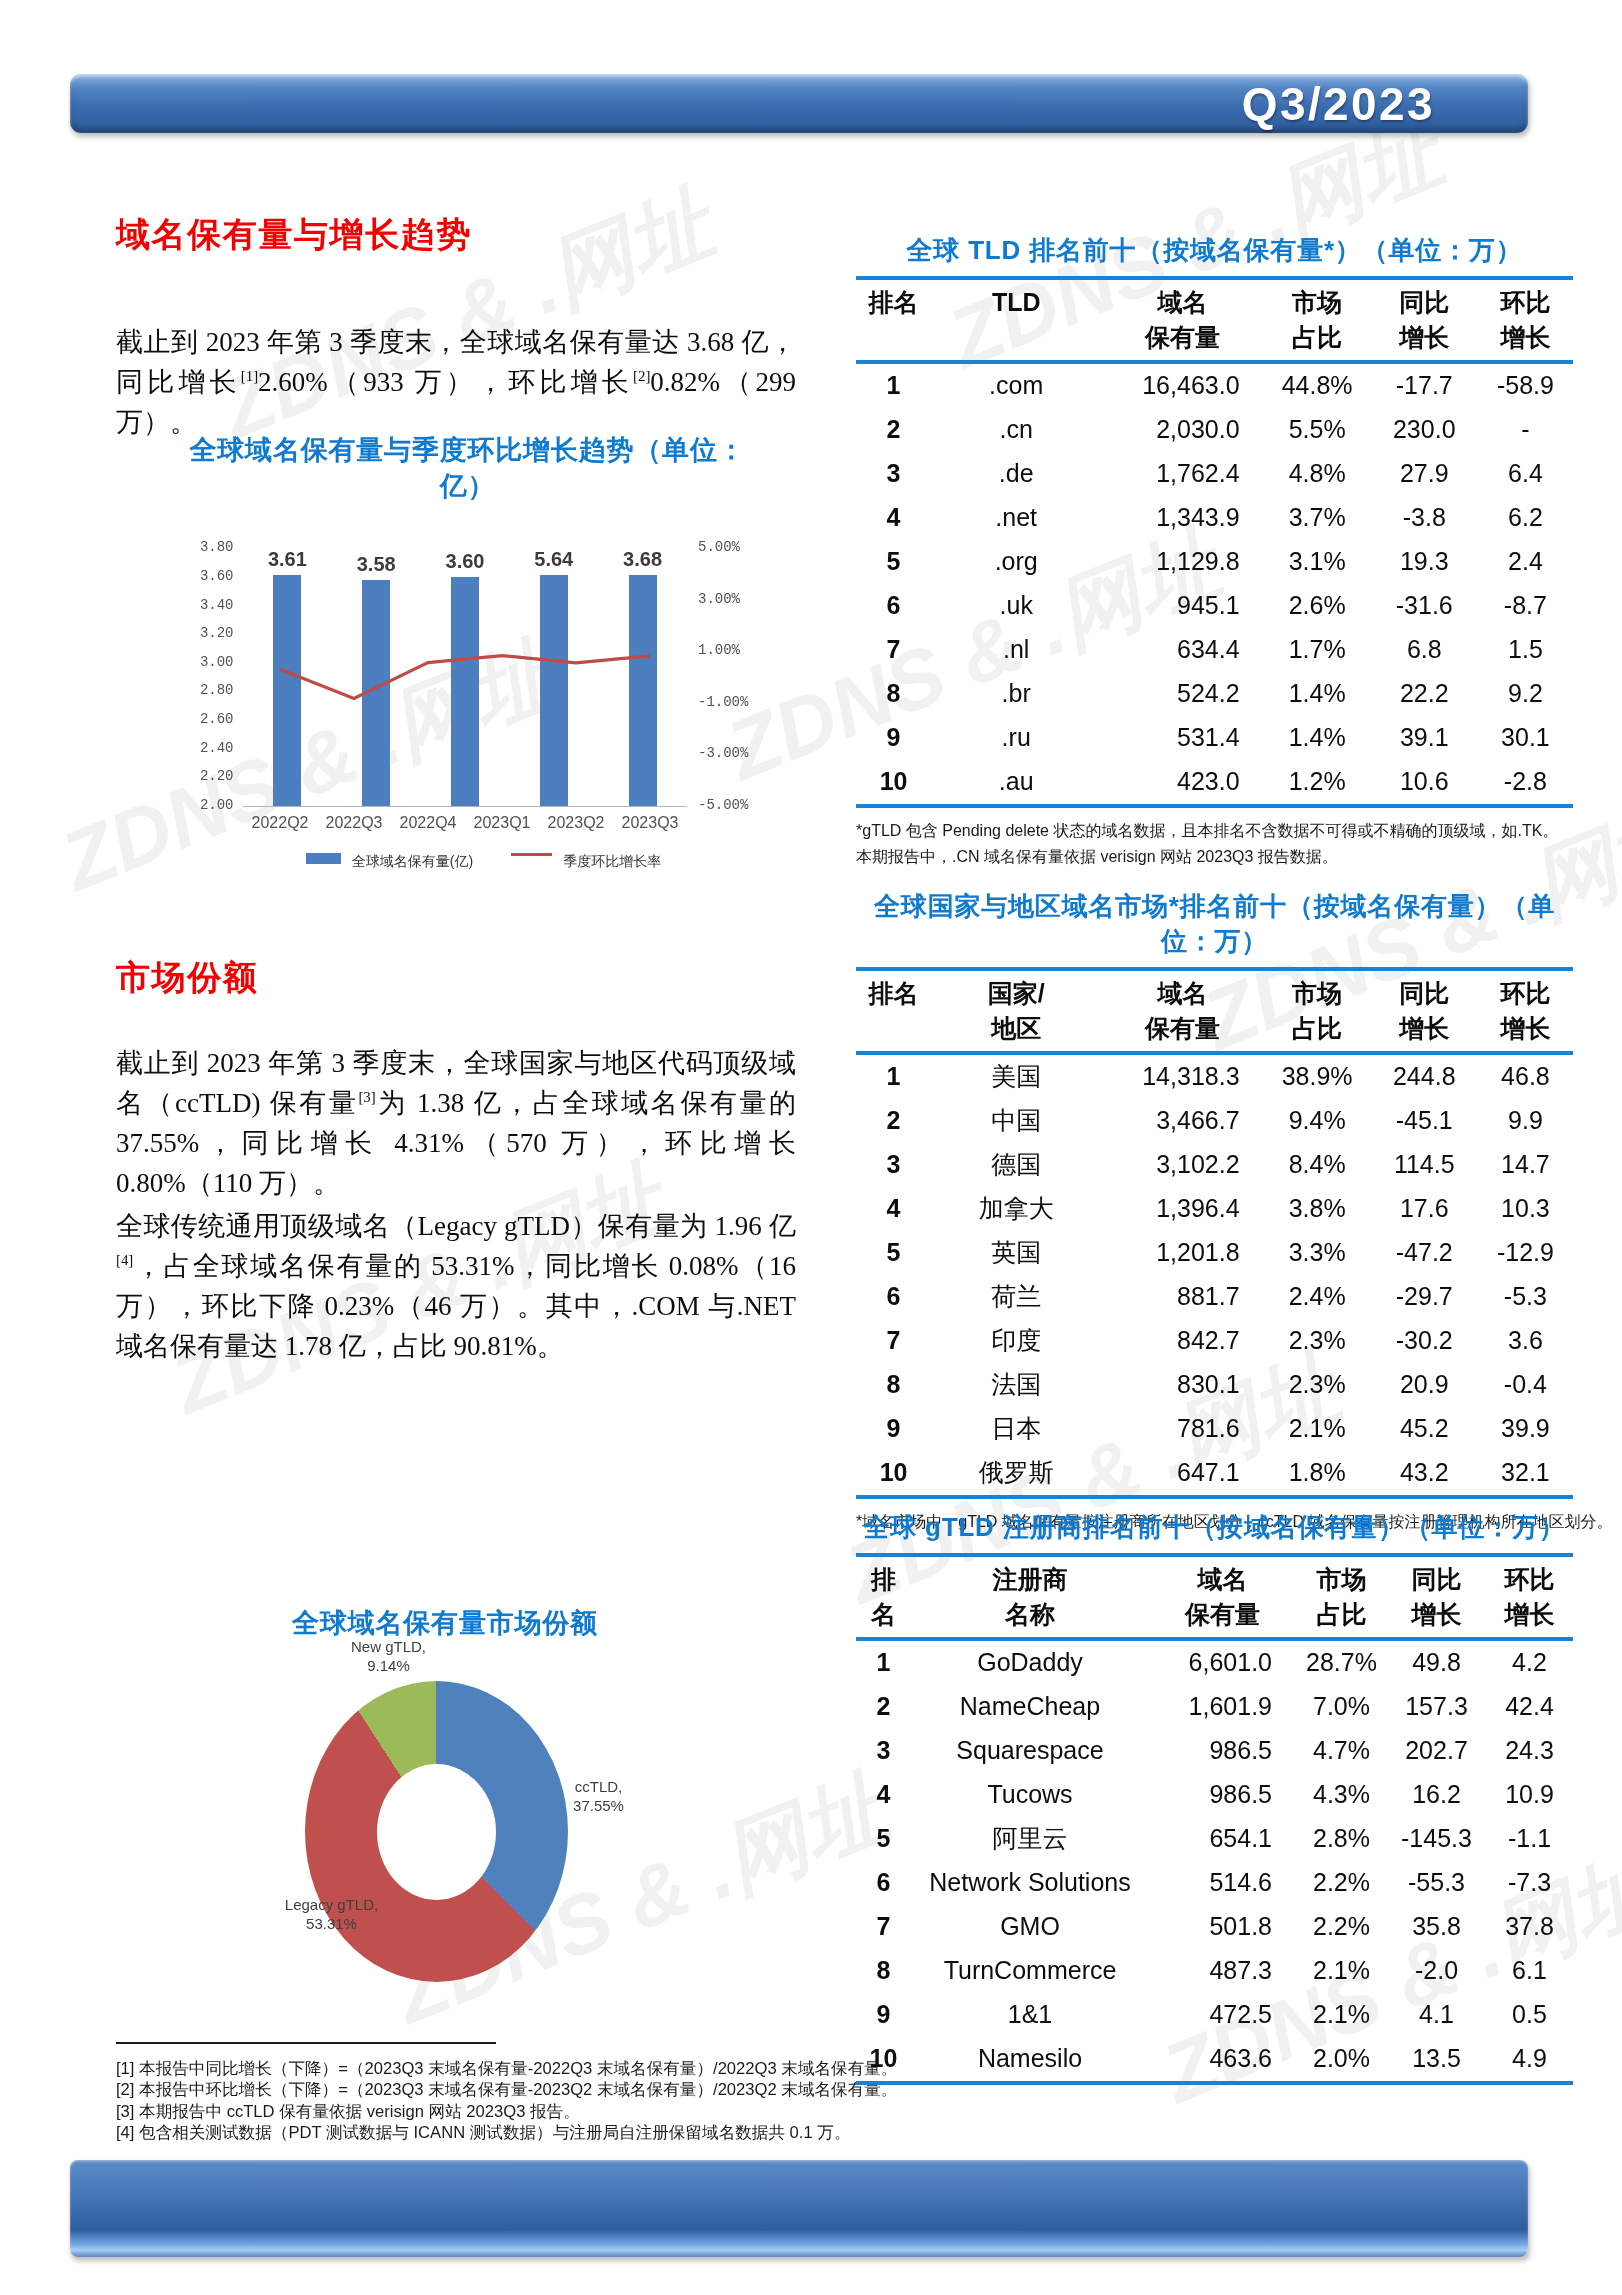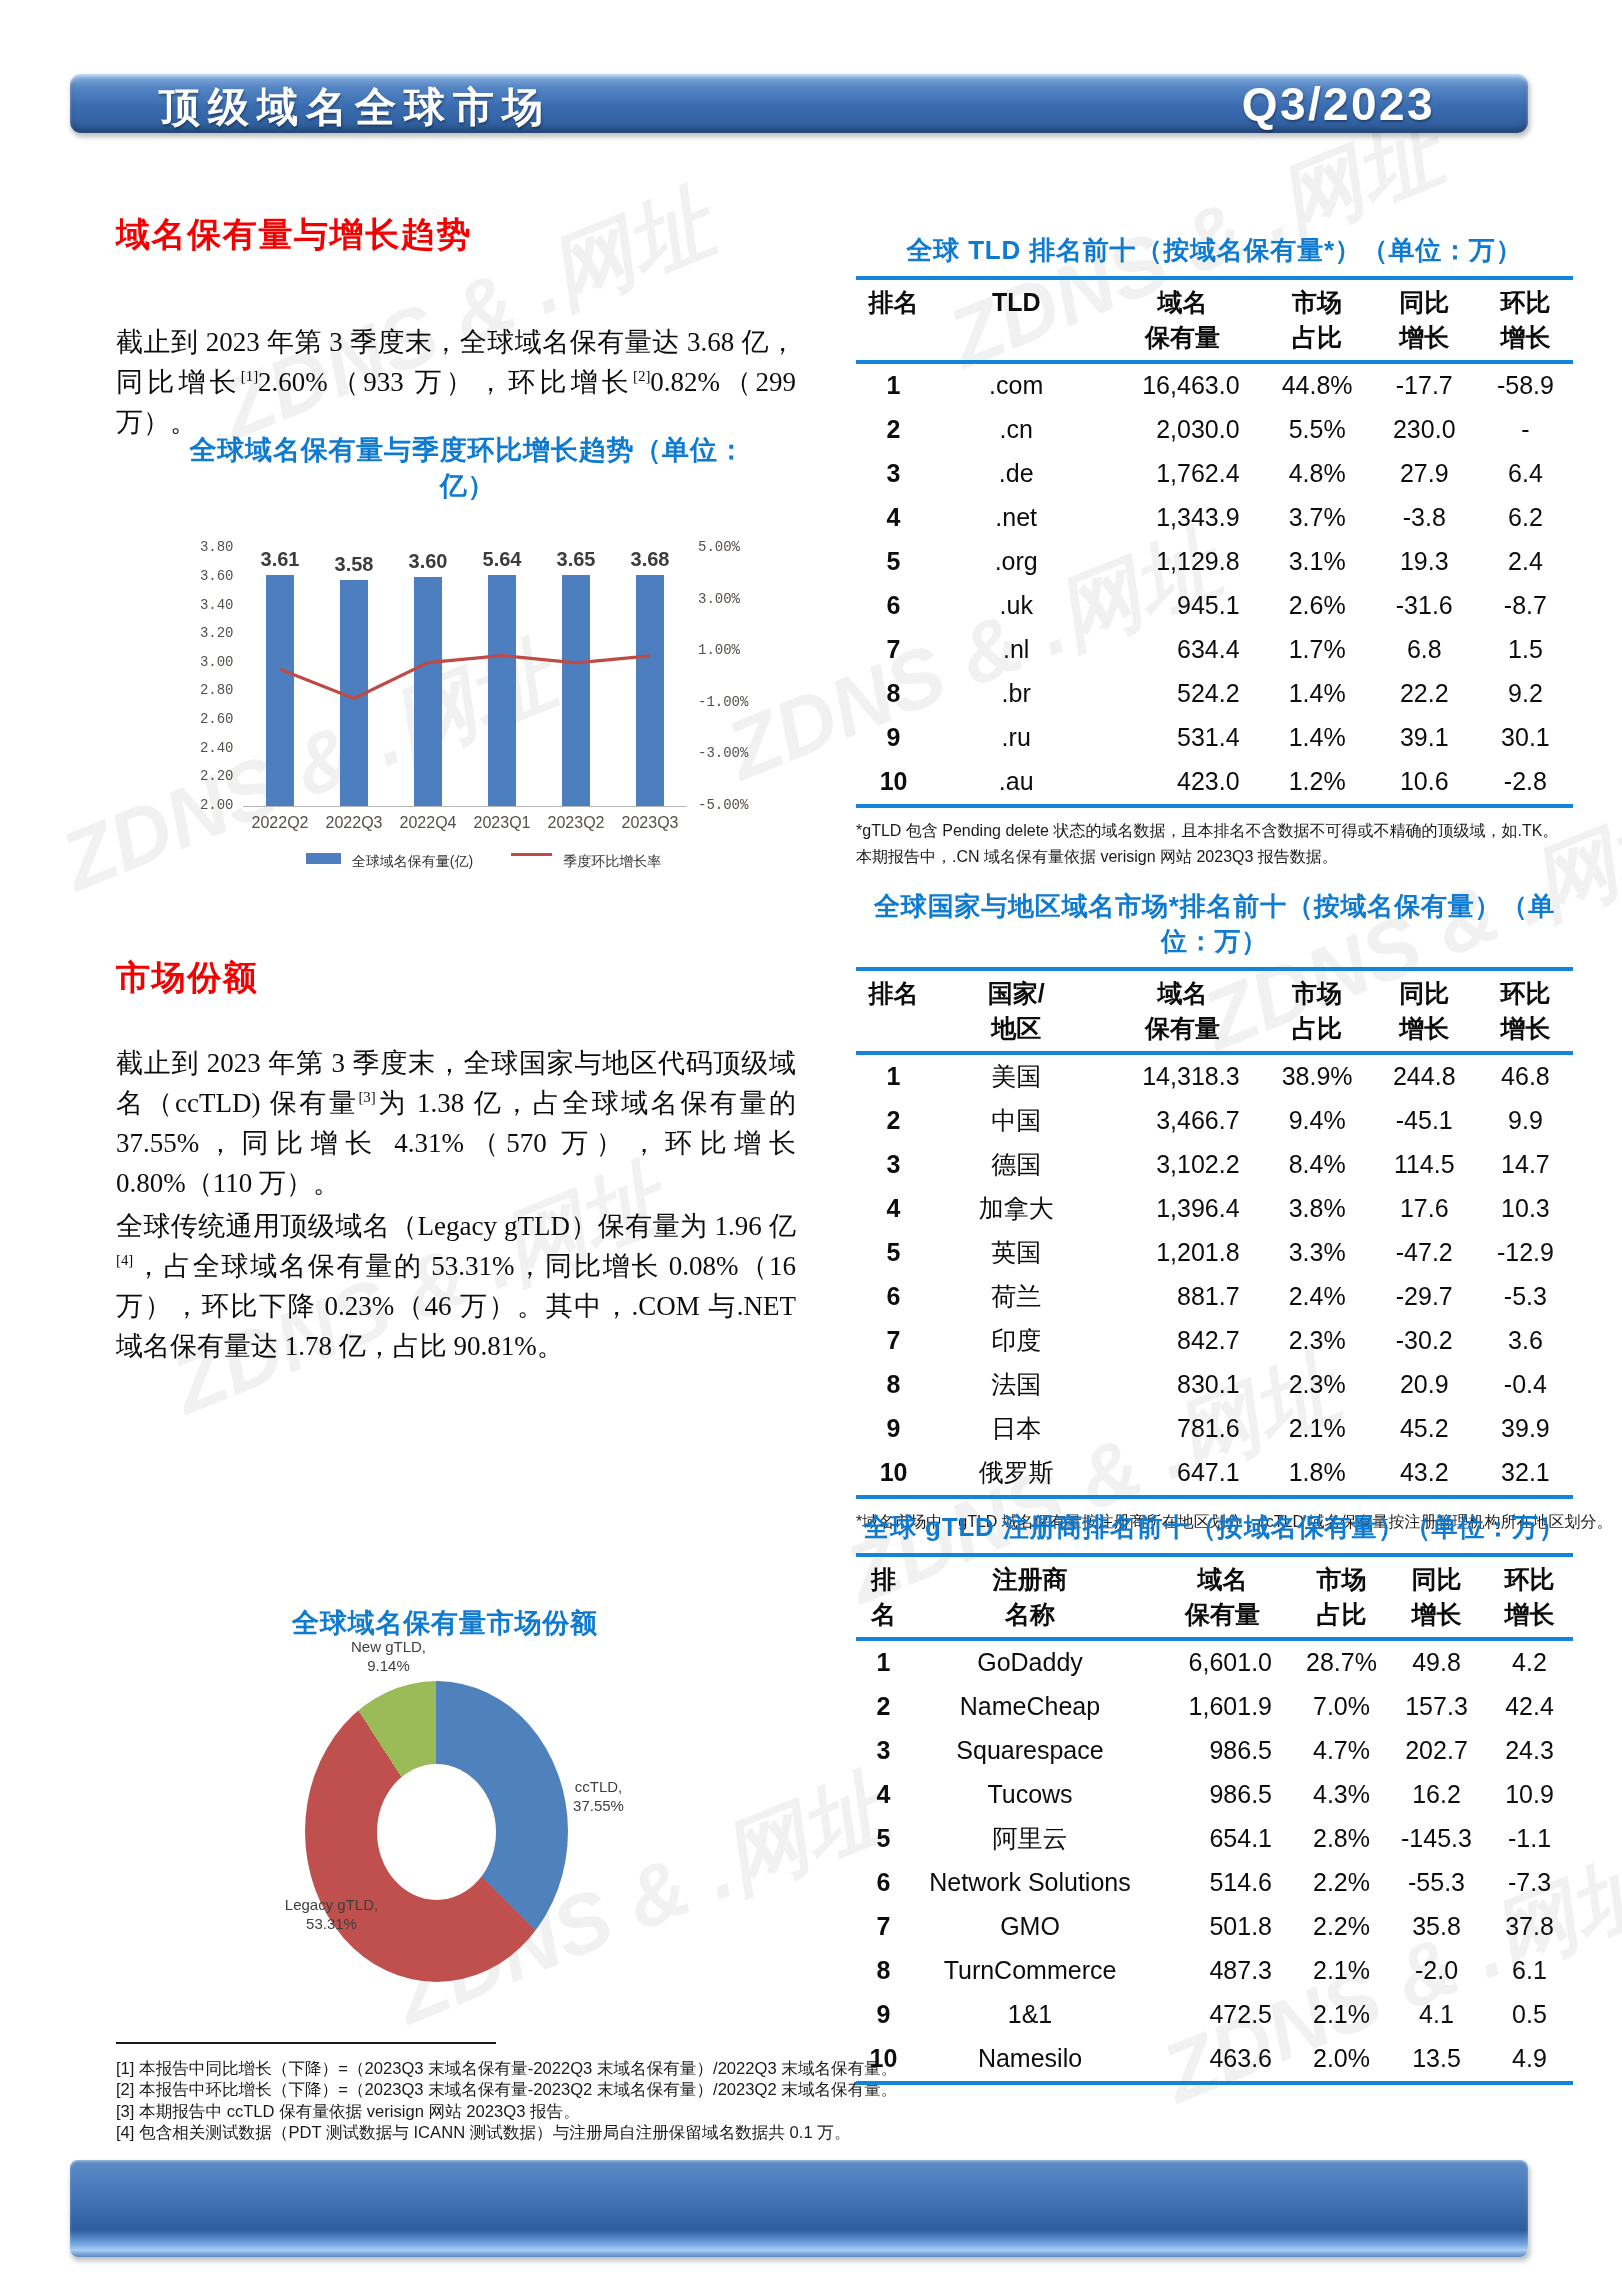--- a/index.html
+++ b/index.html
@@ -90,21 +90,20 @@
   <div class="wm" style="left:935px;top:190px;">ZDNS &amp; .网址</div>
   <div class="wm" style="left:48px;top:713px;">ZDNS &amp; .网址</div>
   <div class="wm" style="left:713px;top:602px;">ZDNS &amp; .网址</div>
   <div class="wm" style="left:1189px;top:872px;">ZDNS &amp; .网址</div>
   <div class="wm" style="left:158px;top:1236px;">ZDNS &amp; .网址</div>
   <div class="wm" style="left:832px;top:1426px;">ZDNS &amp; .网址</div>
   <div class="wm" style="left:380px;top:1846px;">ZDNS &amp; .网址</div>
   <div class="wm" style="left:1149px;top:1925px;">ZDNS &amp; .网址</div>
 
   <div class="header-bar layer">
-    <div class="header-title">顶级域名全球市场</div>
     <div class="header-quarter">Q3/2023</div>
   </div>
 
   <div class="sec-heading layer" style="top:212px;">域名保有量与增长趋势</div>
 
   <p class="para layer" style="top:295px;"><span>截止到 2023 年第 3 季度末，全球域名保有量达 3.68 亿，同比增长</span><sup>[1]</sup><span>2.60%（933 万），环比增长</span><sup>[2]</sup><span>0.82%（299 万）。</span></p>
 
   <div class="chart layer">
     <div class="chart-title">全球域名保有量与季度环比增长趋势（单位：亿）</div>
     <div class="chart-body">
@@ -134,24 +133,20 @@
           </div>
           <div class="bar-slot">
             <div class="bar-value">3.60</div>
             <div class="bar" style="height: 88.8889%; background: rgb(77, 126, 191);"></div>
           </div>
           <div class="bar-slot">
             <div class="bar-value">5.64</div>
             <div class="bar" style="height: 90.5556%; background: rgb(77, 126, 191);"></div>
           </div>
           <div class="bar-slot">
-            <div class="bar-value">3.65</div>
-            <div class="bar" style="height: 91.6667%; background: rgb(77, 126, 191);"></div>
-          </div>
-          <div class="bar-slot">
             <div class="bar-value">3.68</div>
             <div class="bar" style="height: 93.3333%; background: rgb(77, 126, 191);"></div>
           </div>
         </div>
       <div class="y-axis right" id="yr">
           <div class="tick" style="top: -8.7px;">5.00%</div>
           <div class="tick" style="top: 43px;">3.00%</div>
           <div class="tick" style="top: 94px;">1.00%</div>
           <div class="tick" style="top: 146px;">-1.00%</div>
           <div class="tick" style="top: 197px;">-3.00%</div>

